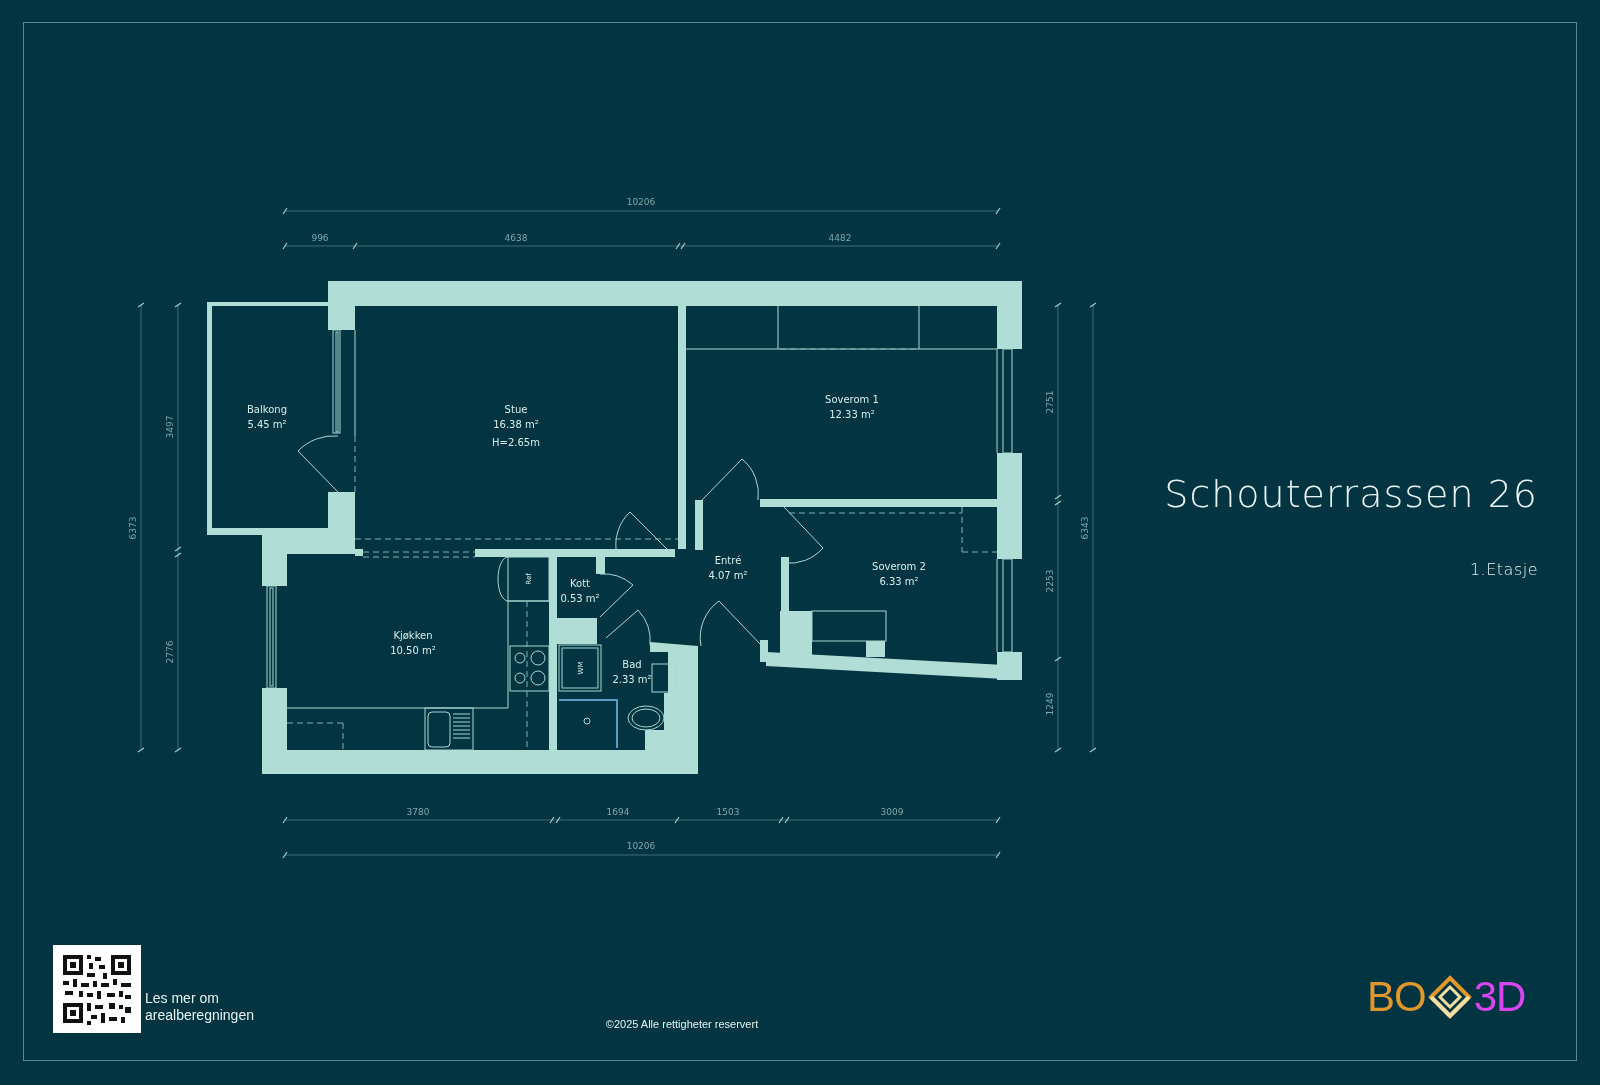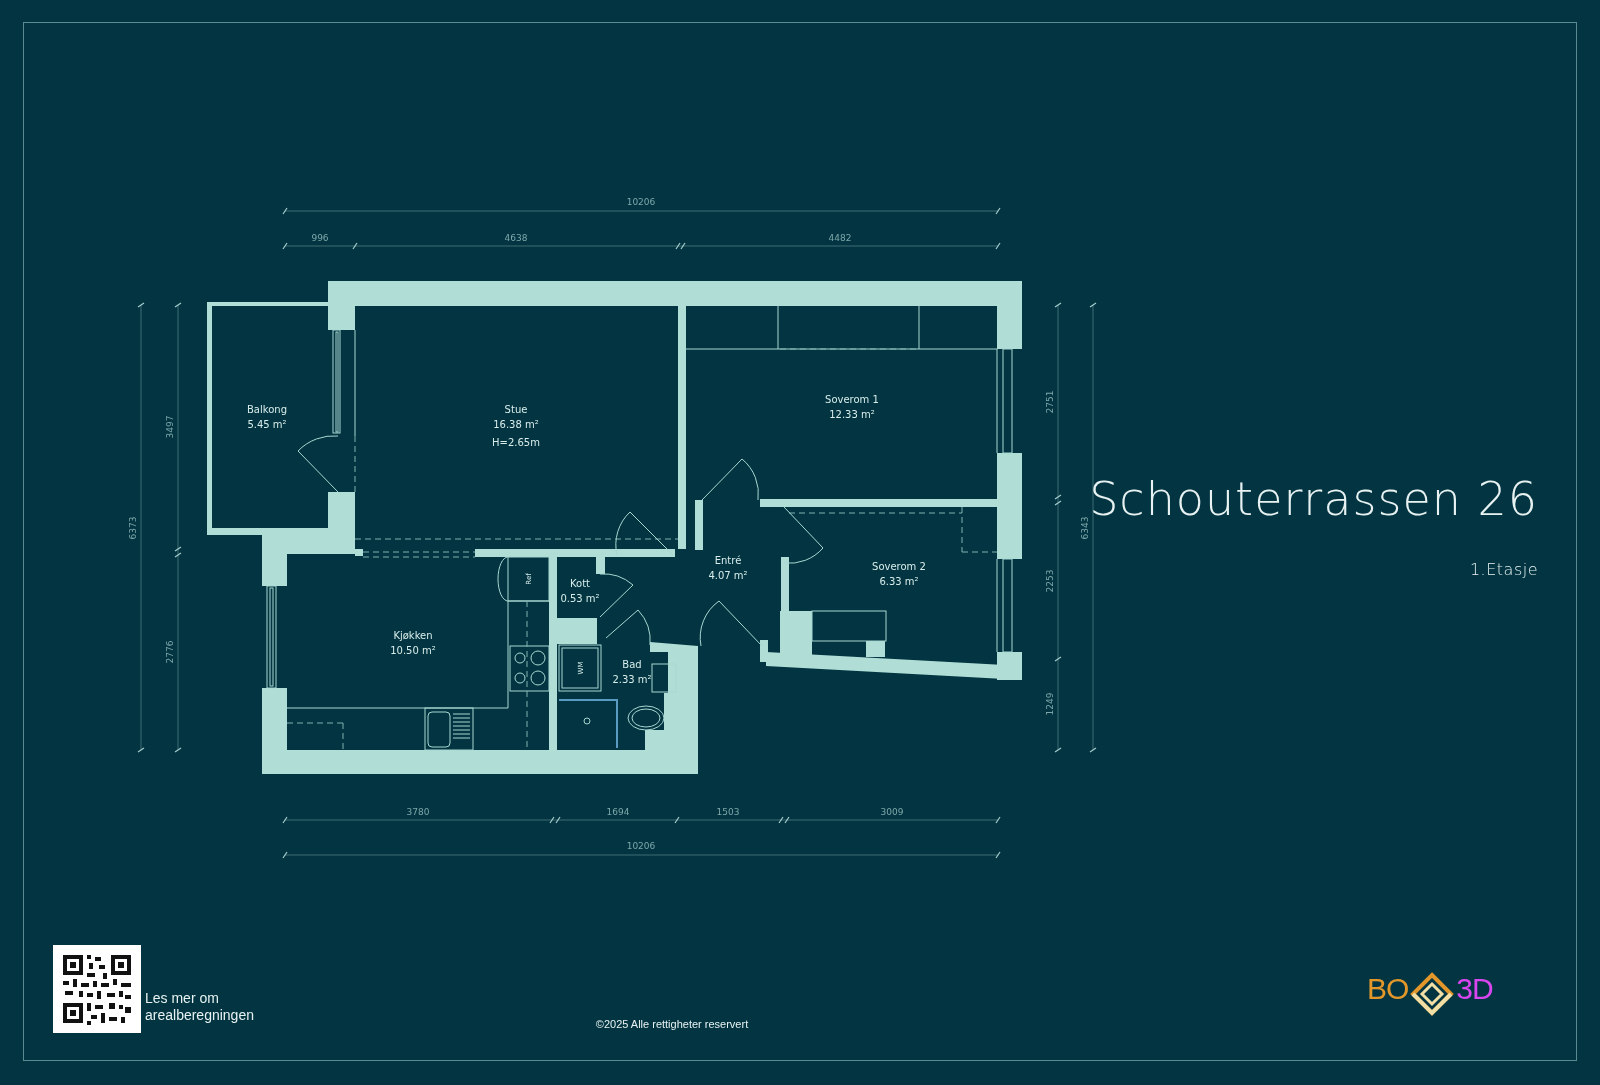--- a/index.html
+++ b/index.html
@@ -20,46 +20,46 @@
   .room-label { fill: #d8ecea; font-family: "DejaVu Sans", sans-serif; font-size: 10px; text-anchor: middle; }
   .dim-text { fill: #7fa7ab; font-family: "DejaVu Sans", sans-serif; font-size: 9px; text-anchor: middle; }
   .dimline { stroke: #3f6e76; stroke-width: 1; }
   .tick { stroke: #a8cfcf; stroke-width: 1.2; }
   .wall { fill: #b0ded7; }
   .thin { stroke: #a8d7d1; stroke-width: 1; fill: none; }
   .dash { stroke: #7fb3b0; stroke-width: 1; fill: none; stroke-dasharray: 6 4; }
   .title {
     position: absolute; right: 62px; top: 472px;
     color: #e8f2f2; font-family: "DejaVu Sans", sans-serif;
-    font-size: 46px; font-weight: 200; letter-spacing: 1px;
+    font-size: 38px; font-weight: 200; letter-spacing: 1px;
     white-space: nowrap;
   }
   .subtitle {
     position: absolute; right: 62px; top: 560px;
     color: #e8f2f2; font-family: "DejaVu Sans", sans-serif;
     font-size: 16px; font-weight: 200; letter-spacing: 0.5px;
   }
   .qr {
     position: absolute; left: 53px; top: 945px;
     width: 88px; height: 88px; background: #ffffff;
   }
   .qr-text {
     position: absolute; left: 145px; top: 990px;
     color: #e8f2f2; font-family: "Liberation Sans", sans-serif;
     font-size: 14px; line-height: 17px;
   }
   .copyright {
     position: absolute; left: 0; width: 1344px; top: 1018px;
     text-align: center; color: #e8f2f2;
-    font-family: "Liberation Sans", sans-serif; font-size: 11px;
+    font-family: "Liberation Sans", sans-serif; font-size: 11px; padding-left: 10px;
   }
   .logo {
     position: absolute; left: 1367px; top: 972px; height: 50px;
-    display: flex; align-items: flex-start;
-    font-family: "Liberation Sans", sans-serif; font-size: 30px; font-weight: 400;
+    display: flex; align-items: center;
+    font-family: "Liberation Sans", sans-serif; font-size: 42px; font-weight: 400;
     letter-spacing: -1px;
   }
   .logo .bo { color: #e3972a; }
   .logo .three { color: #d946ef; }
 </style>
 </head>
 <body>
 
 <div class="frame"></div>
 

